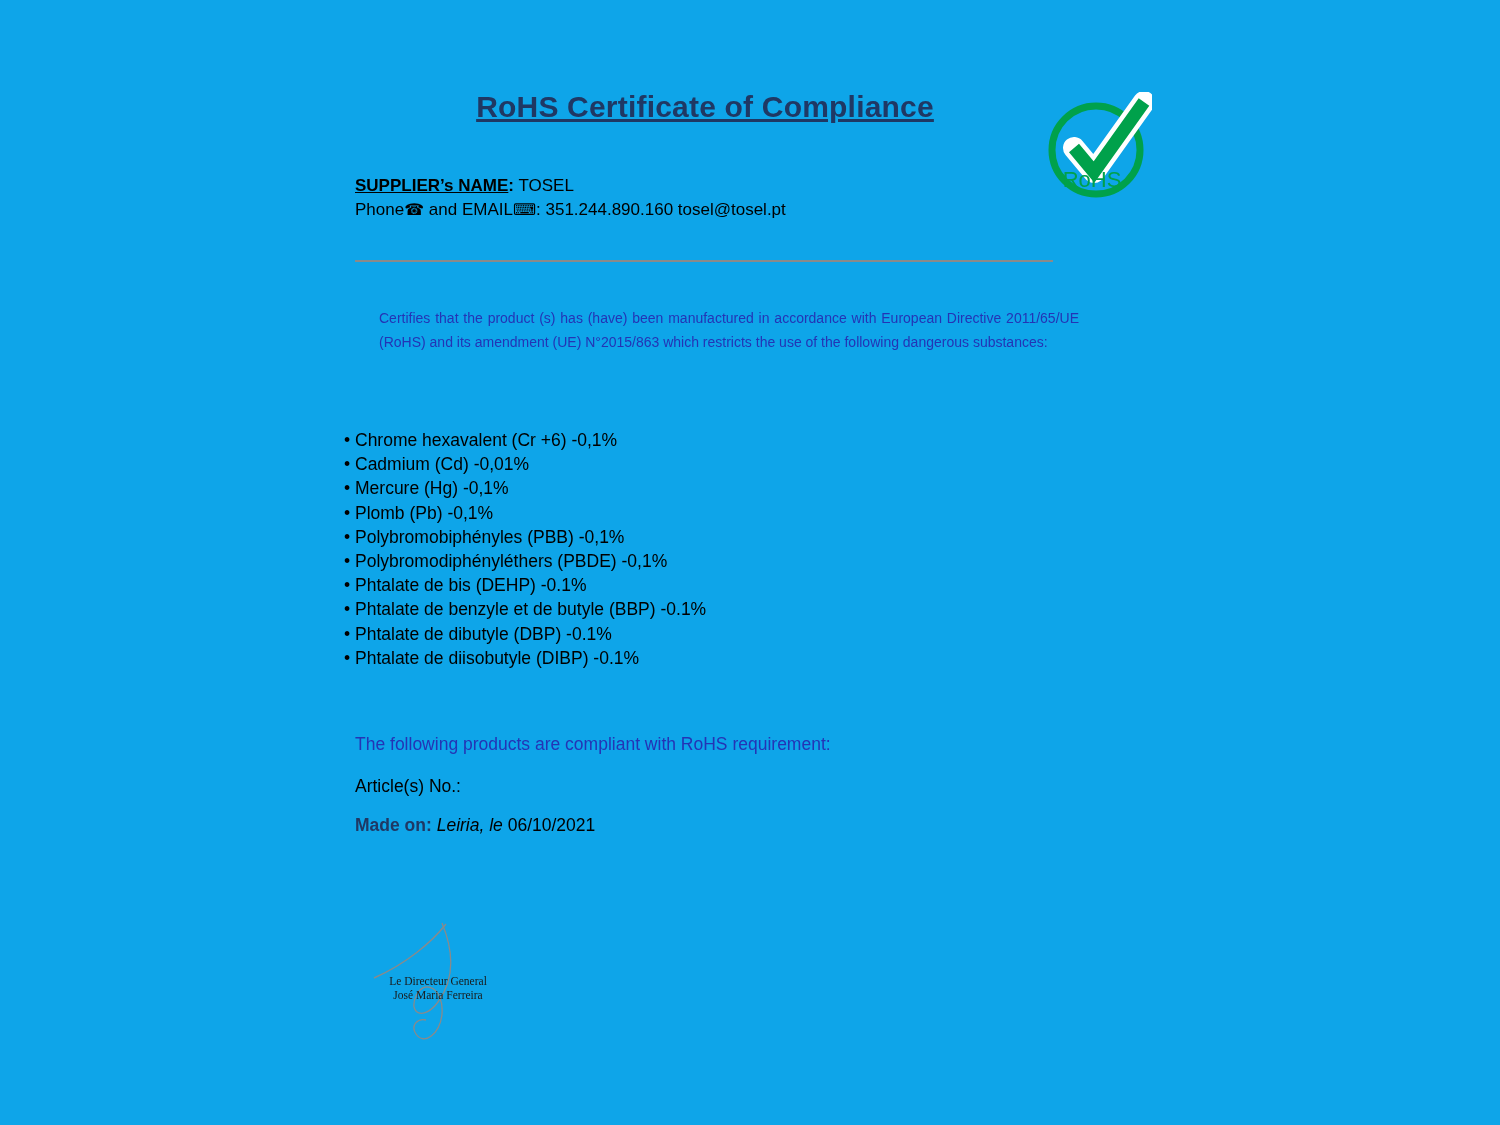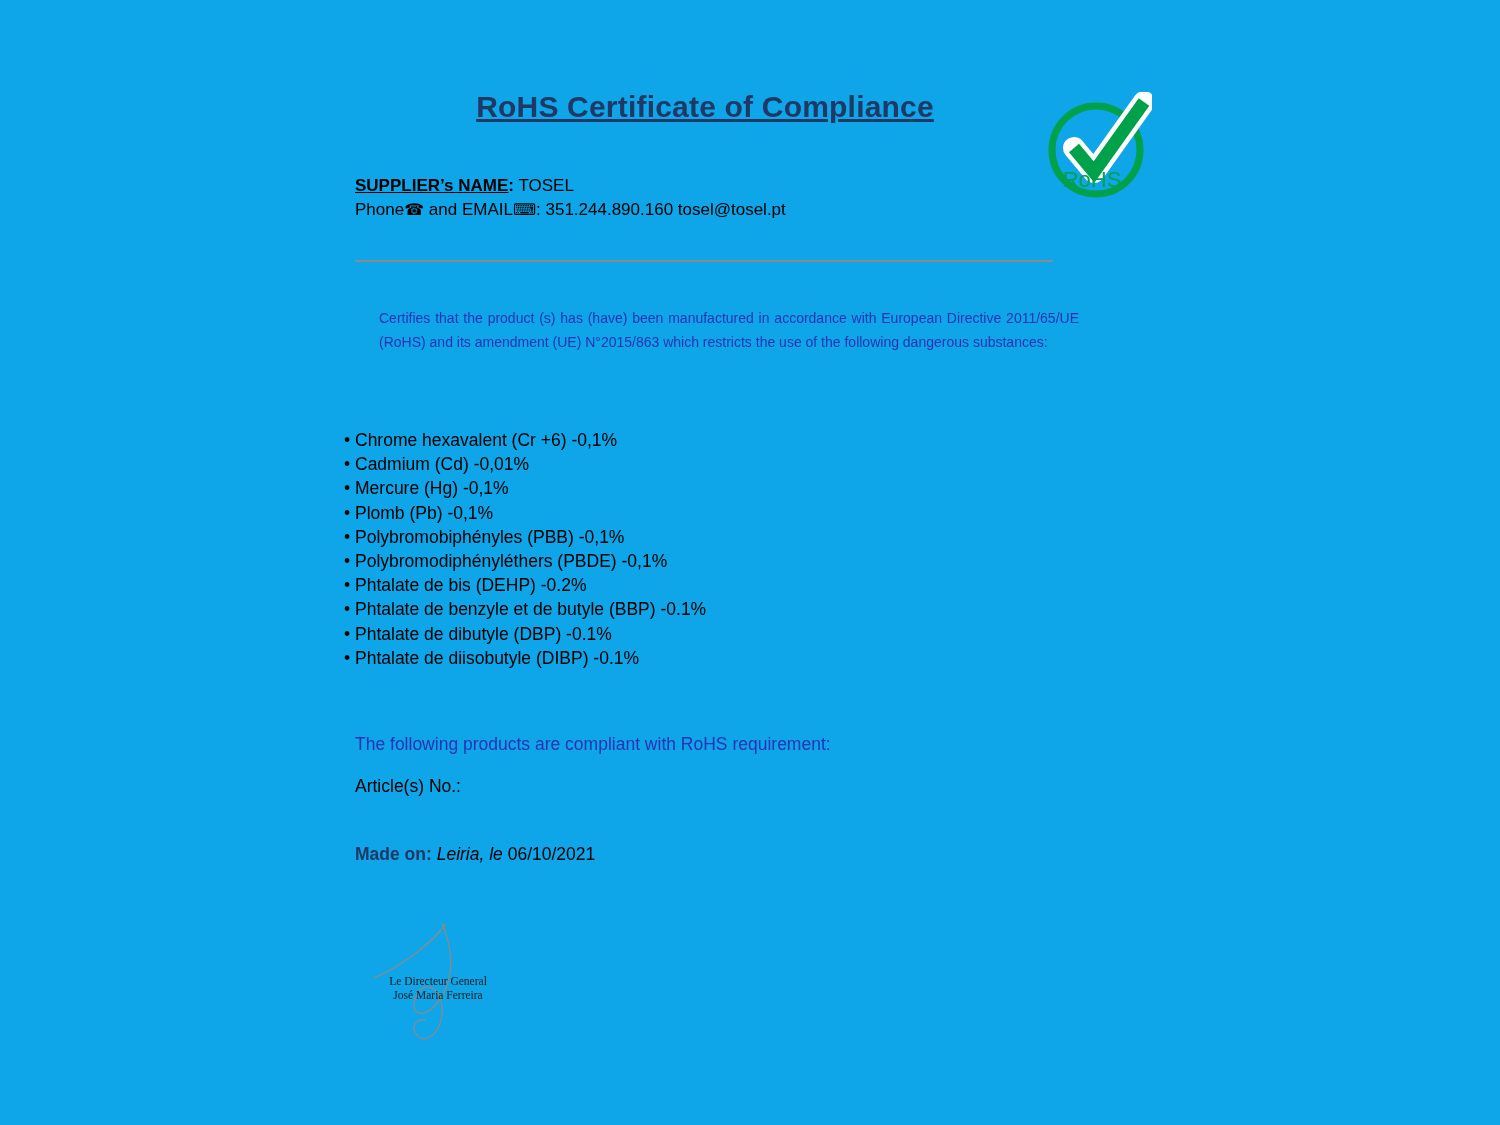--- a/index.html
+++ b/index.html
@@ -95,21 +95,21 @@
     left: 355px;
     top: 776px;
     width: 720px;
     font-size: 17.5px;
     color: #000000;
   }
 
   .made-on {
     position: absolute;
     left: 355px;
-    top: 844px;
+    top: 815px;
     width: 720px;
     font-size: 17.5px;
     color: #000000;
   }
   .made-on .lbl { font-weight: bold; color: #1F3864; }
   .made-on .place { font-style: italic; }
 
   .tech-manager {
     position: absolute;
     left: 355px;
@@ -173,21 +173,21 @@
 
   <div class="certifies">Certifies that the product (s) has (have) been manufactured in accordance with European Directive 2011/65/UE (RoHS) and its amendment (UE) N°2015/863 which restricts the use of the following dangerous substances:</div>
 
   <ul class="substances">
     <li>Chrome hexavalent (Cr +6) -0,1%</li>
     <li>Cadmium (Cd) -0,01%</li>
     <li>Mercure (Hg) -0,1%</li>
     <li>Plomb (Pb) -0,1%</li>
     <li>Polybromobiphényles (PBB) -0,1%</li>
     <li>Polybromodiphényléthers (PBDE) -0,1%</li>
-    <li>Phtalate de bis (DEHP) -0.2%</li>
+    <li>Phtalate de bis (DEHP) -0.1%</li>
     <li>Phtalate de benzyle et de butyle (BBP) -0.1%</li>
     <li>Phtalate de dibutyle (DBP) -0.1%</li>
     <li>Phtalate de diisobutyle (DIBP) -0.1%</li>
   </ul>
 
   <div class="compliance-line">The following products are compliant with RoHS requirement:</div>
 
   <div class="article-line">Article(s) No.:</div>
 
   <div class="made-on">

